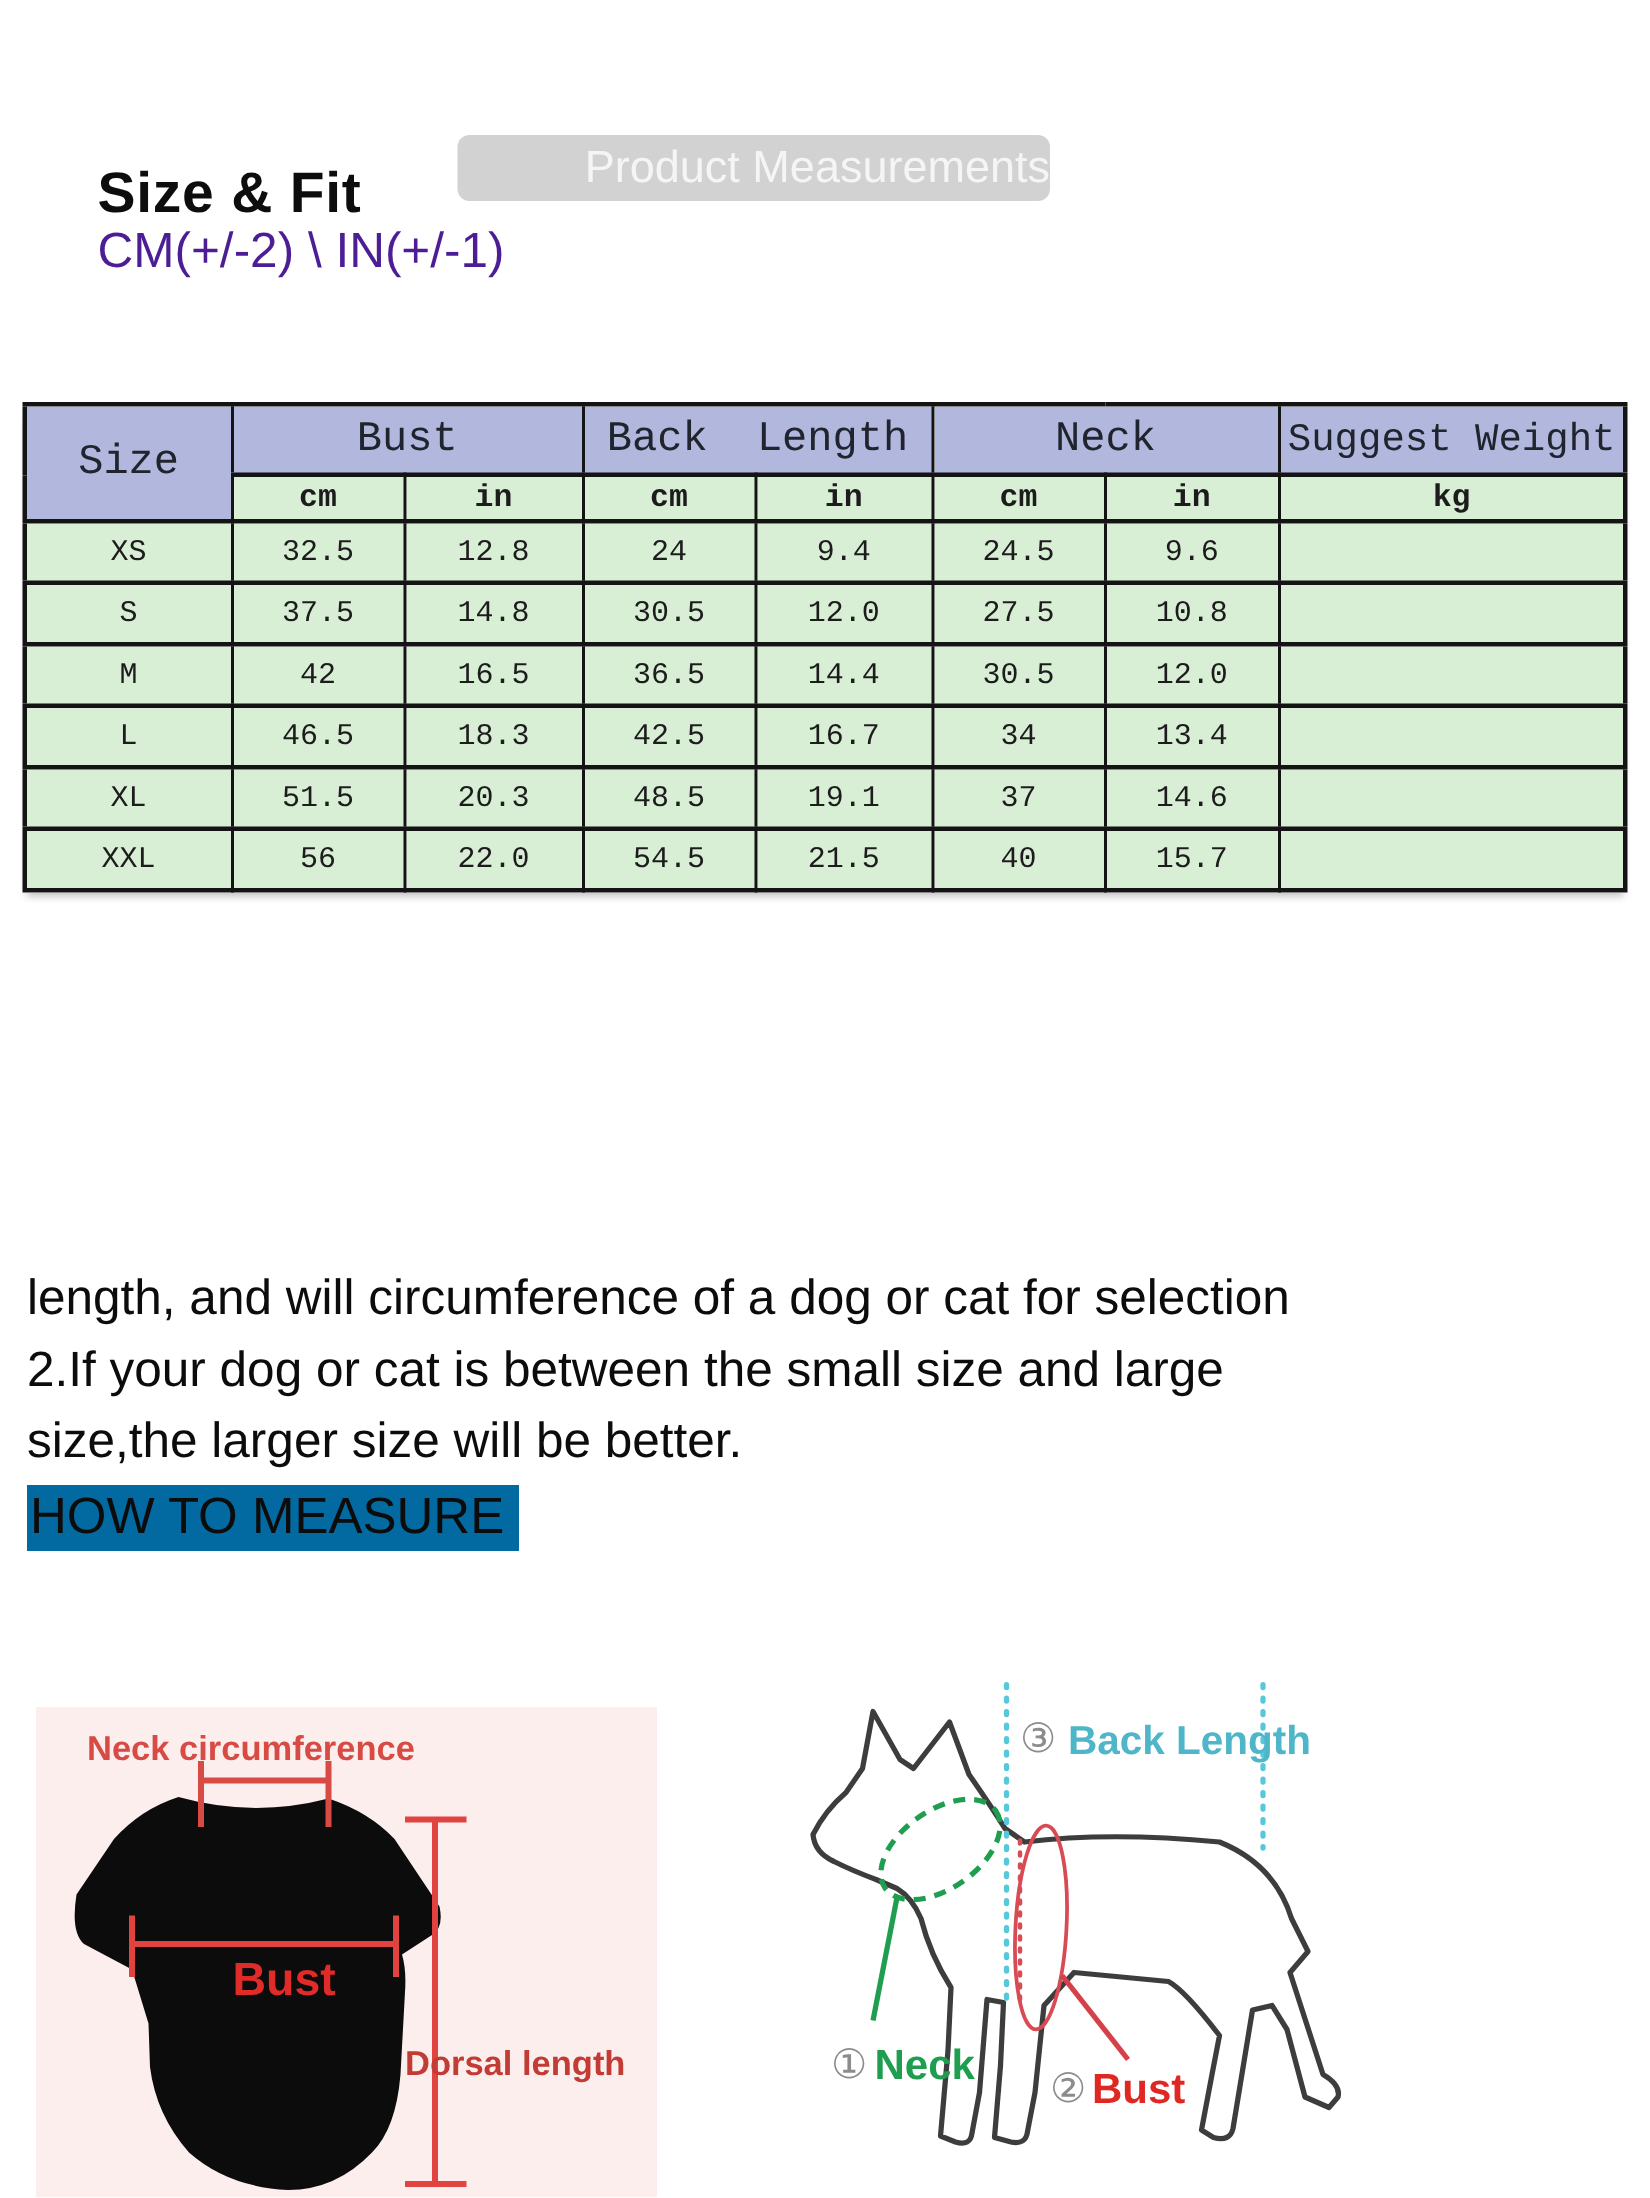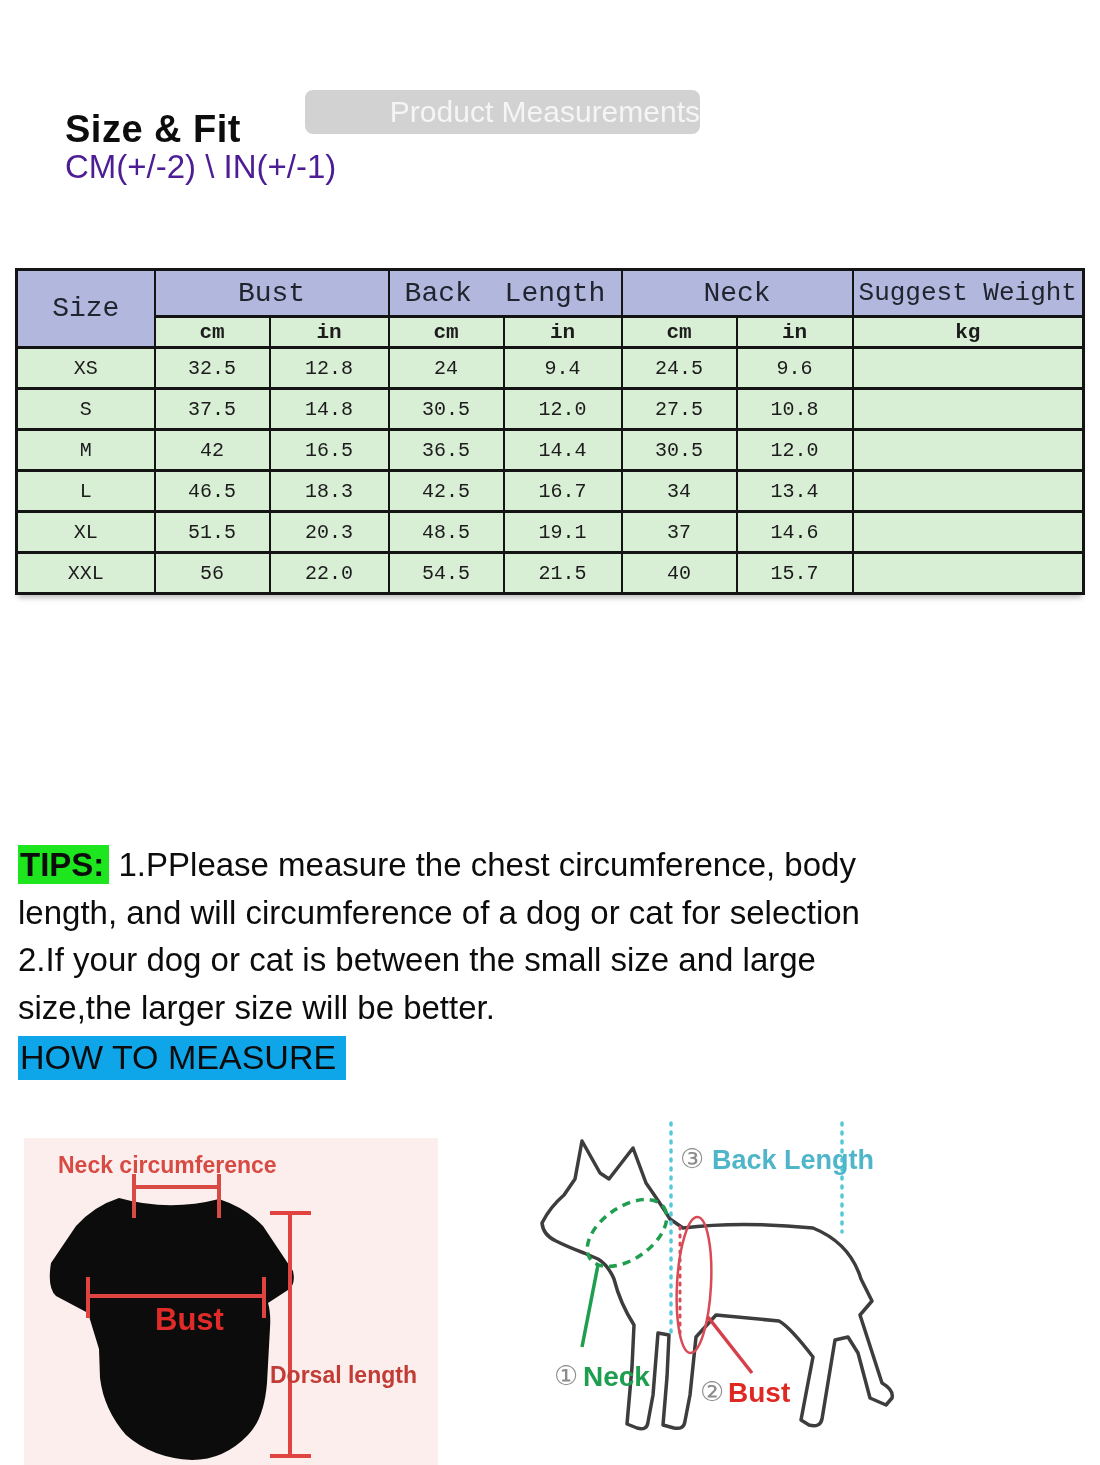--- a/index.html
+++ b/index.html
@@ -22,21 +22,21 @@
   .size-table{border:3px solid #141414;}
   .gh{background:#b1b7dd;font-size:28px;font-weight:normal;color:#20242e;height:44px;}
   .gh-wide{word-spacing:16px;}
   .gh-sw{font-size:26px;font-family:Liberation Mono, monospace;}
   .uh{background:#d8eed5;font-size:21px;font-weight:bold;color:#1c1c1c;height:28px;}
   .dc{background:#d8eed5;font-size:20px;color:#1c1c1c;height:38px;}
 
   
   .tips{position:absolute;left:18px;top:841px;width:1072px;font-size:33px;line-height:47.5px;color:#0c0c0c;}
   .hl-green{background:#1ee61e;font-weight:bold;padding:1px 5px 1px 2px;}
-  .hl-gray{background:#0ea5e9;padding:2px 10px 4px 2px;font-size:34px;}
+  .hl-gray{background:#0369a1;padding:2px 10px 4px 2px;font-size:34px;}
 
   
   .shirt-panel{position:absolute;left:24px;top:1122px;width:414px;height:341px;background:#fbeeec;margin-top:16px;}
   .dog-panel{position:absolute;left:520px;top:1095px;width:580px;height:370px;background:#ffffff;}
   svg text{font-family:"Liberation Sans",sans-serif;}
 </style>
 </head>
 <body>
 
 <div id="page">
@@ -130,21 +130,20 @@
       <td class="dc">54.5</td>
       <td class="dc">21.5</td>
       <td class="dc">40</td>
       <td class="dc">15.7</td>
       <td class="dc"></td>
     </tr>
   </tbody>
     </table>
 
   <div class="tips">
-    <div><span class="hl-green">TIPS:</span><span> 1.PPlease measure the chest circumference, body</span></div>
     <div>length, and will circumference of a dog or cat for selection</div>
     <div>2.If your dog or cat is between the small size and large</div>
     <div>size,the larger size will be better.</div>
     <div style="margin-top:3px;"><span class="hl-gray">HOW TO MEASURE</span></div>
   </div>
 
   <div class="shirt-panel">
     <svg width="414" height="341" viewBox="0 0 414 341">
       <path d="M95,60 Q145,74 195,61 Q222,70 239,88 L269,133 Q272,147 264,152 L244,165 Q247,175 246,190
                L243,245 Q240,281 224,297 Q200,322 168,322 Q128,320 102,297 Q80,272 76,240 L75,211

